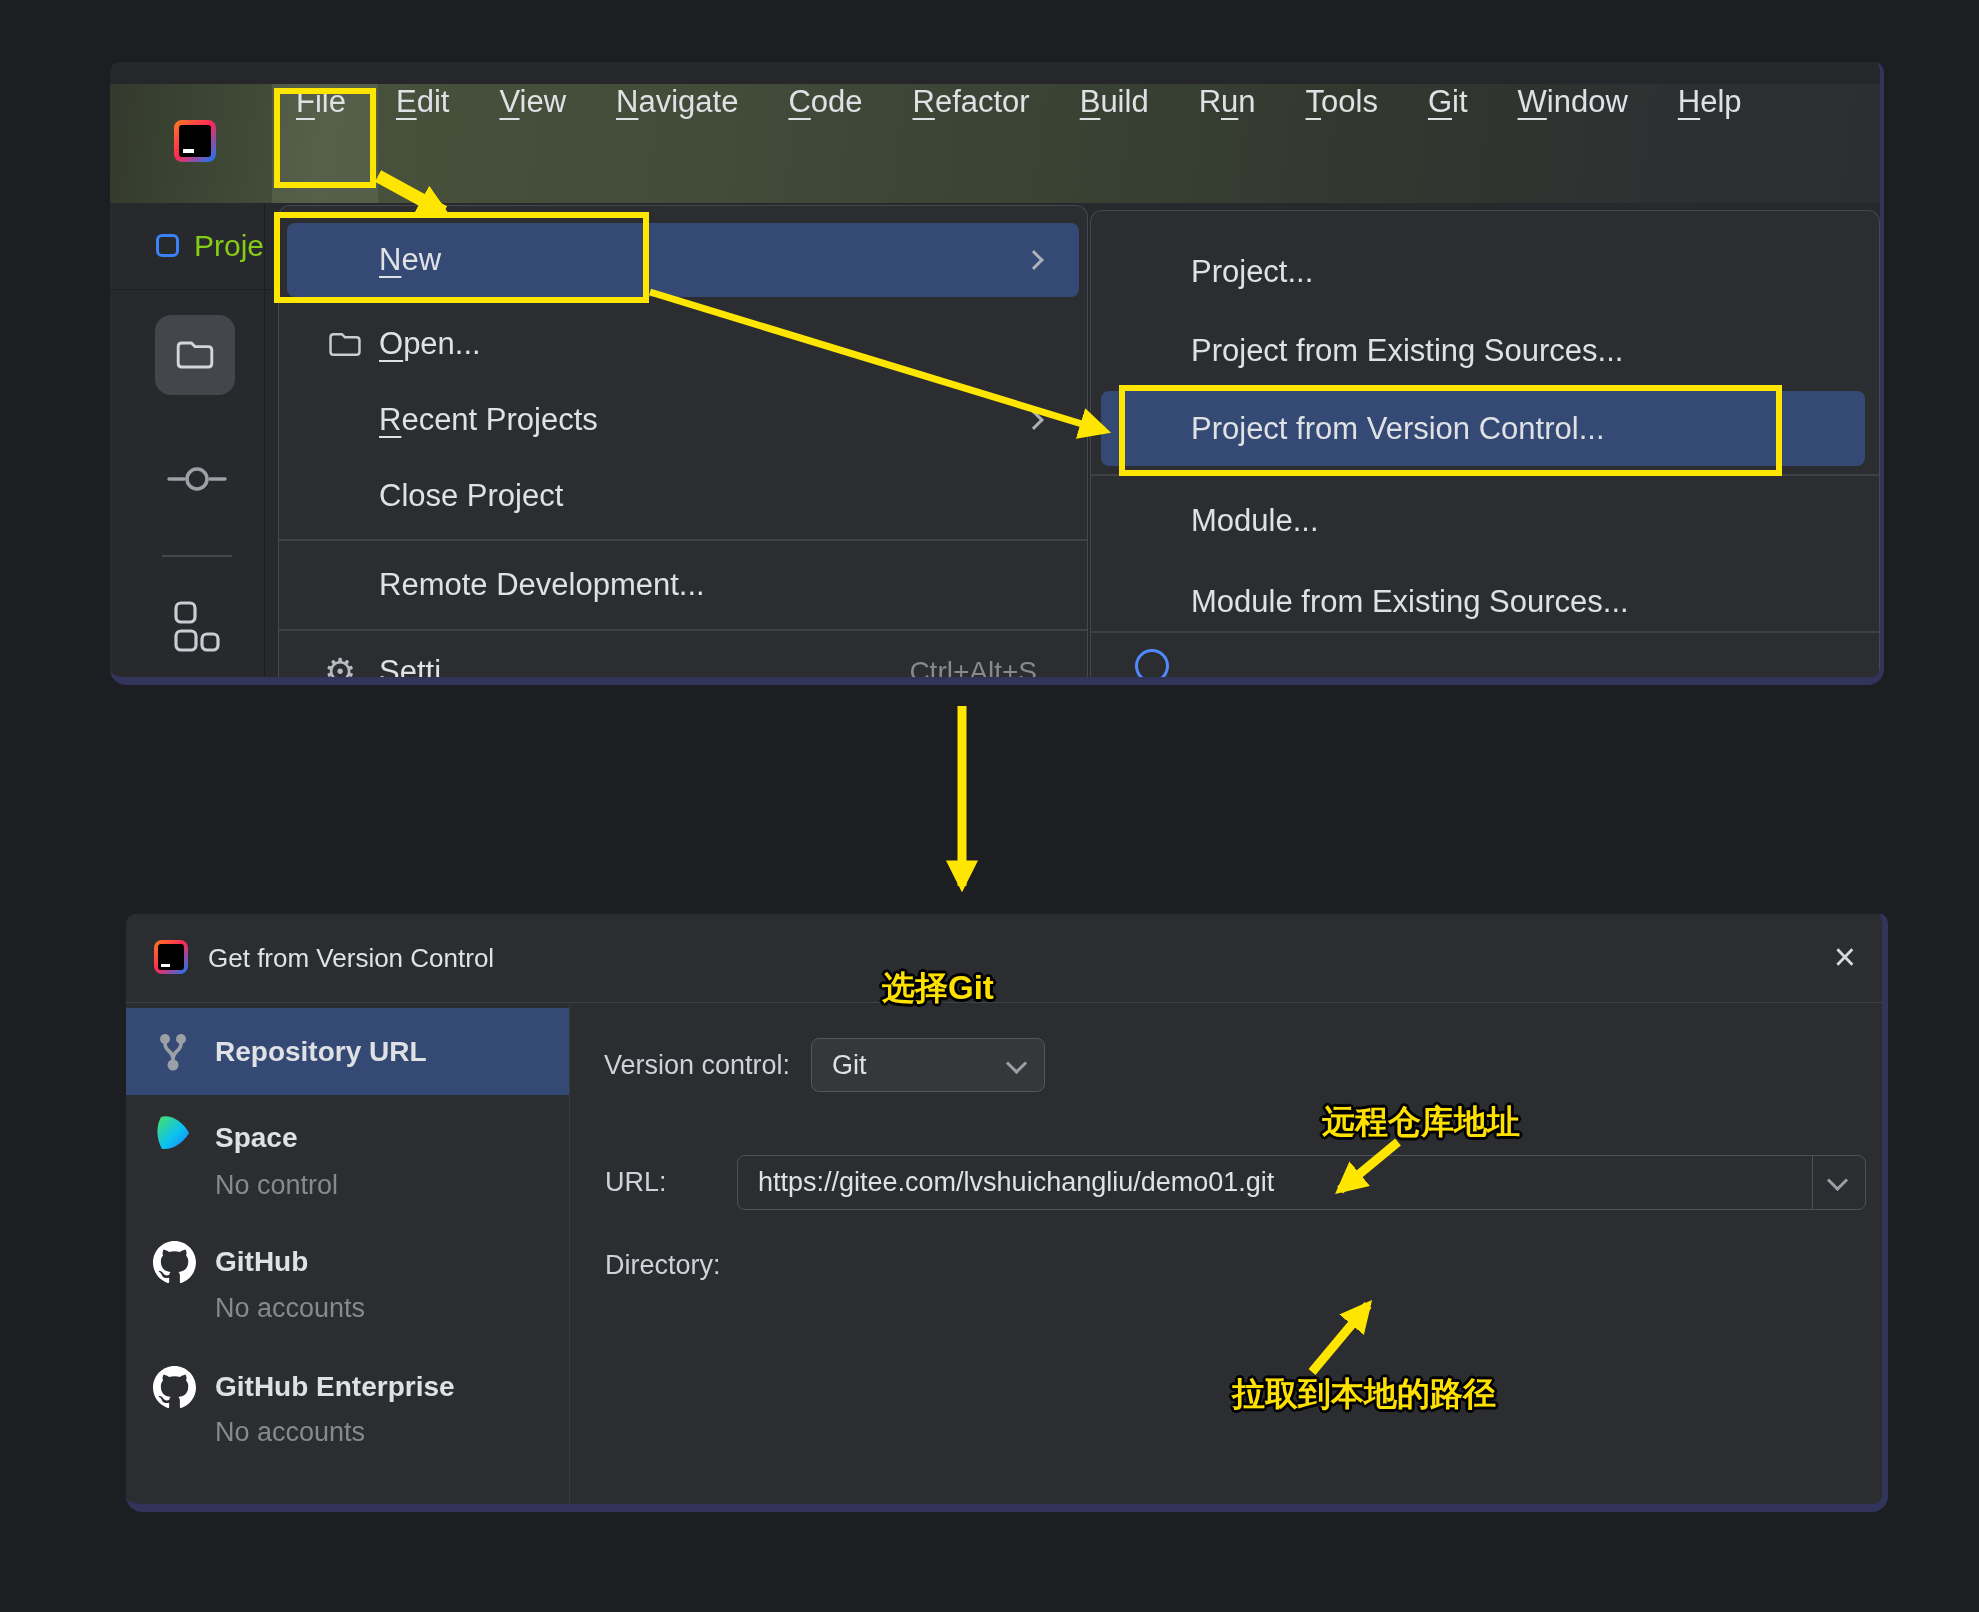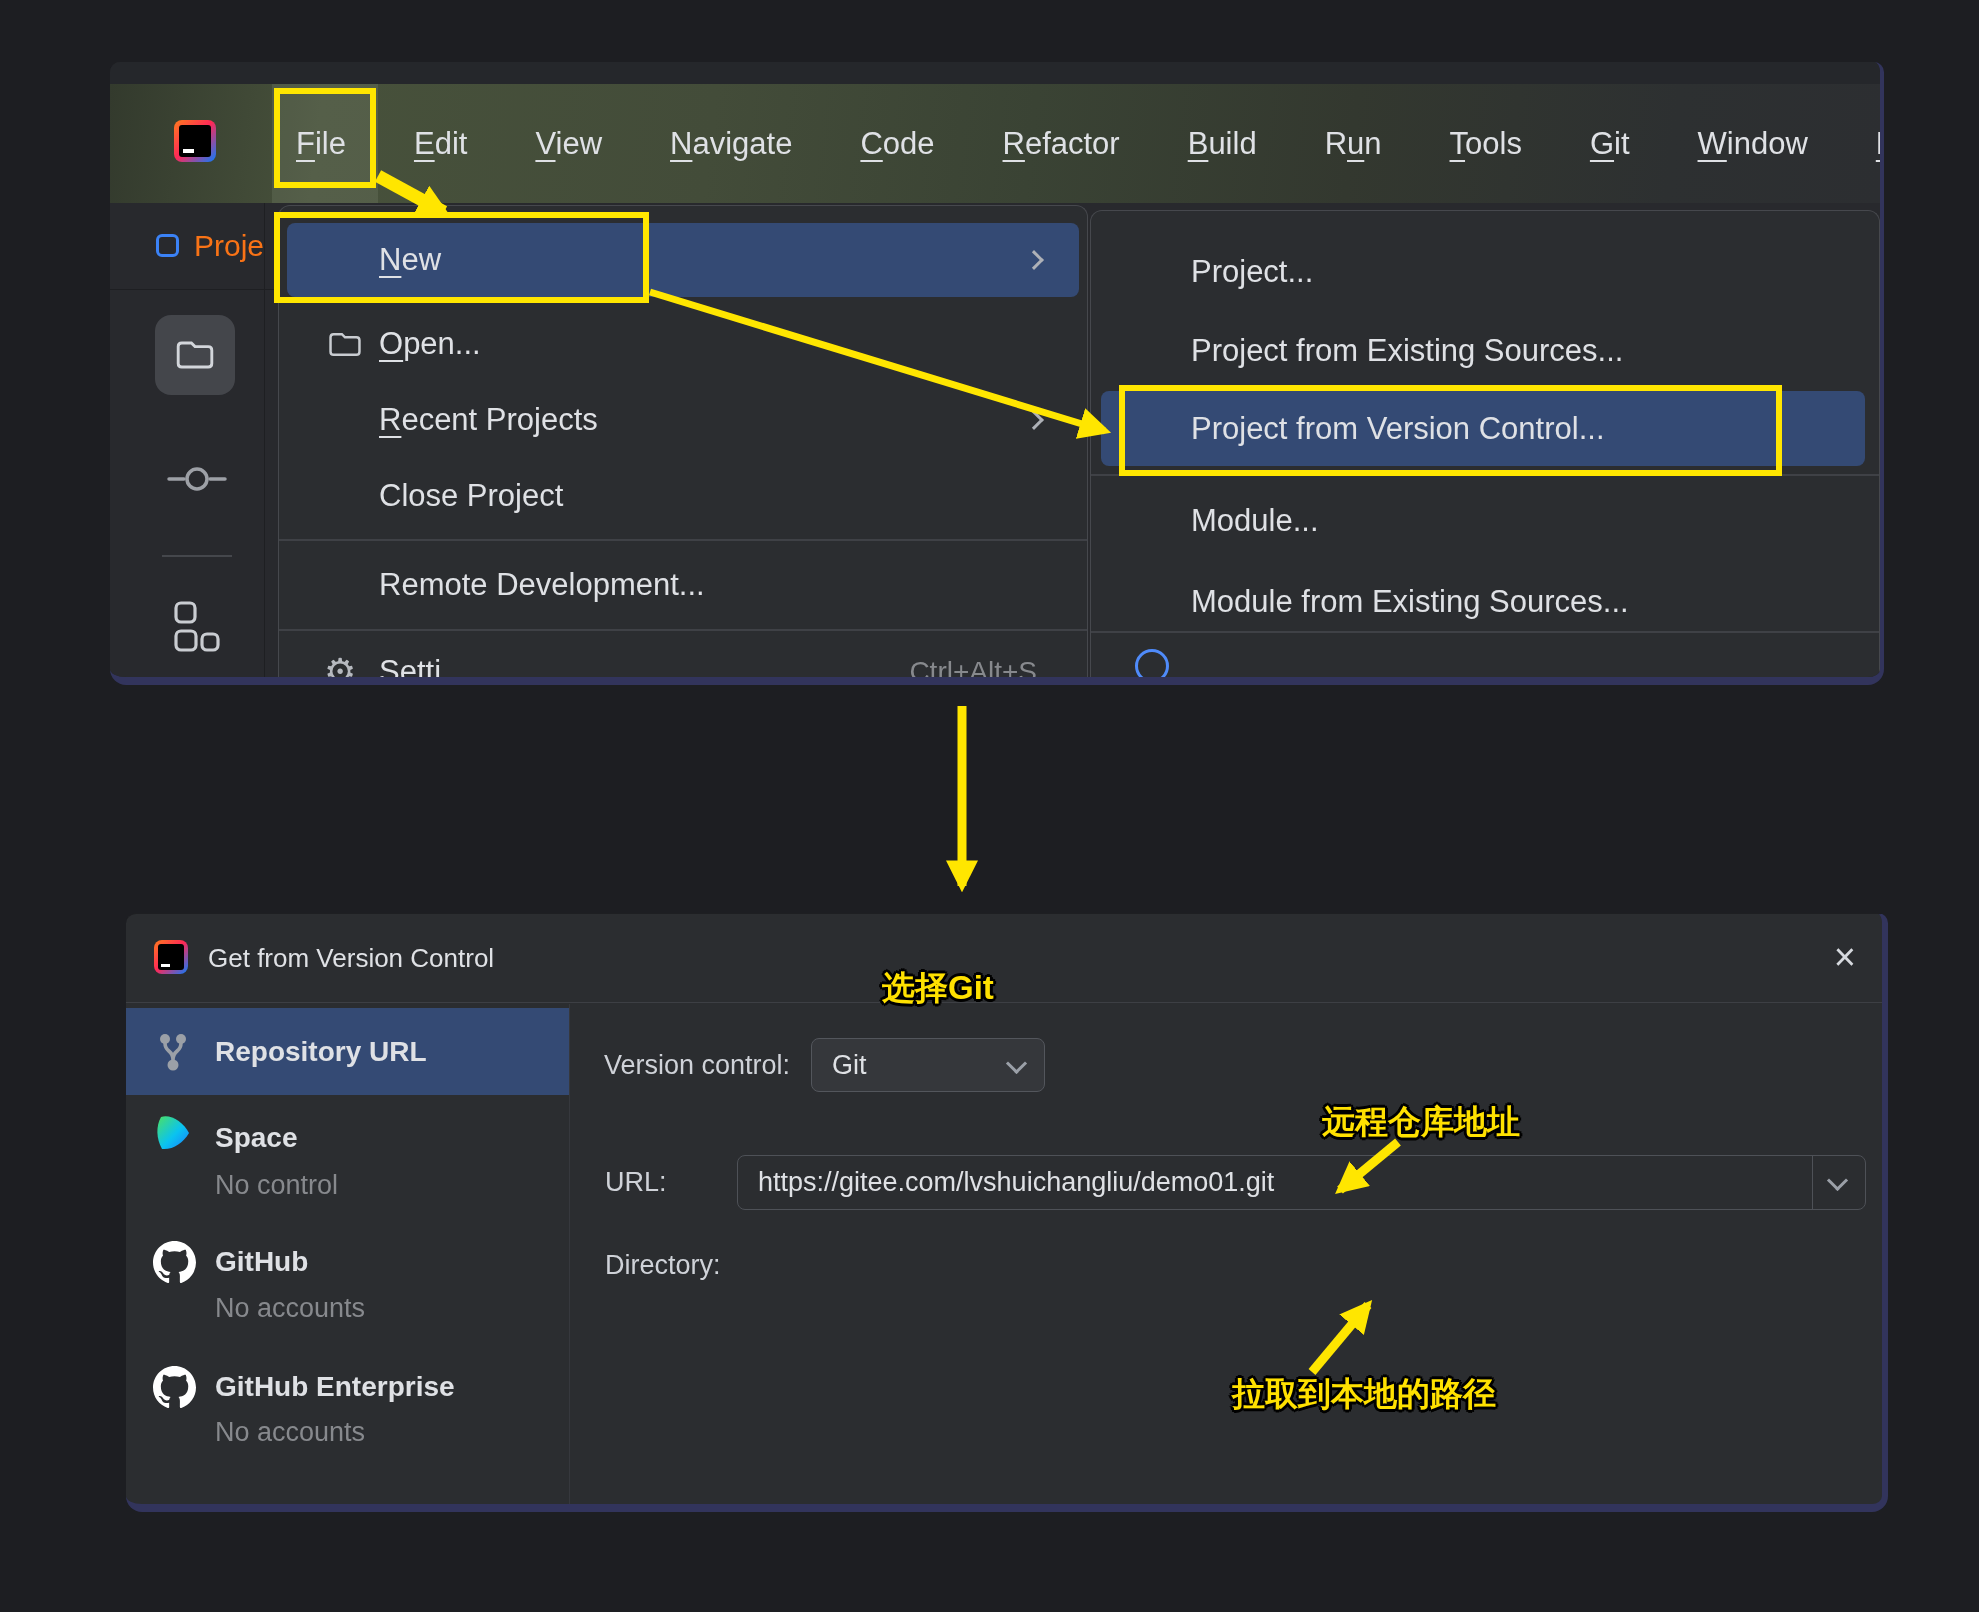--- a/index.html
+++ b/index.html
@@ -23,30 +23,30 @@
     background:#28292d;border-radius:10px 10px 16px 16px;overflow:hidden;
     border-right:4px solid var(--navy);border-bottom:8px solid var(--navy);}
   .win-topstrip{position:absolute;left:0;top:0;right:0;height:22px;background:#25272b;}
   .menubar-band{position:absolute;left:0;top:22px;right:0;height:119px;
     background:linear-gradient(97deg,#333a2d 0%,#47513b 12%,#434c39 34%,#3a4334 52%,#33382f 70%,#2d3031 88%,#2c2e31 100%);}
   .file-band{position:absolute;left:162px;top:22px;width:106px;height:119px;background:rgba(235,242,220,0.09);}
   .ij-logo{position:absolute;border-radius:8px;background:linear-gradient(135deg,#ff7b1d 0%,#fe2857 48%,#0a7cff 100%);}
   .ij-logo .blk{position:absolute;inset:12%;background:#000;border-radius:3px;}
   .ij-logo .bar{position:absolute;left:22%;bottom:22%;width:26%;height:8%;background:#fff;}
   .ij-win{left:64px;top:58px;width:42px;height:42px;}
-  .menubar{position:absolute;left:186px;top:22px;height:119px;display:flex;align-items:center;gap:68px;
+  .menubar{position:absolute;left:186px;top:22px;height:119px;display:flex;gap:50px;
     font-size:31px;color:var(--txt);}
   .mi{white-space:nowrap;cursor:default;}
   .mn{text-decoration:underline;text-underline-offset:6px;text-decoration-thickness:2px;}
 
   .ide-content{position:absolute;left:0;top:141px;right:0;bottom:0;background:#28292d;}
   .proj-hline{position:absolute;left:0;top:86px;width:168px;height:1px;background:#1e1f22;}
   .rail-vline{position:absolute;left:154px;top:0;bottom:0;width:1px;background:#1e1f22;}
   .proj-icon{position:absolute;left:46px;top:31px;width:23px;height:23px;border:3px solid #3b82f6;border-radius:6px;}
-  .proj-label{position:absolute;left:84px;top:0;height:86px;display:flex;align-items:center;font-size:30px;color:#f97316;}
+  .proj-label{position:absolute;left:84px;top:0;height:86px;display:flex;align-items:center;font-size:30px;color:#84cc16;}
   .folder-btn{position:absolute;left:45px;top:112px;width:80px;height:80px;background:#44464b;border-radius:16px;
     display:flex;align-items:center;justify-content:center;}
   .commit-icon{position:absolute;left:57px;top:260px;}
   .rail-hsep{position:absolute;left:52px;top:352px;width:70px;height:2px;background:#45474c;}
   .struct-icon{position:absolute;left:64px;top:398px;}
 
   
   .popup{position:absolute;background:var(--panel);border:1px solid var(--panel-edge);border-bottom:none;z-index:2;}
   .file-popup{left:168px;top:143px;width:810px;bottom:0;border-radius:12px 12px 0 0;}
   .submenu{left:980px;top:148px;width:790px;bottom:0;border-radius:12px 12px 0 0;}

